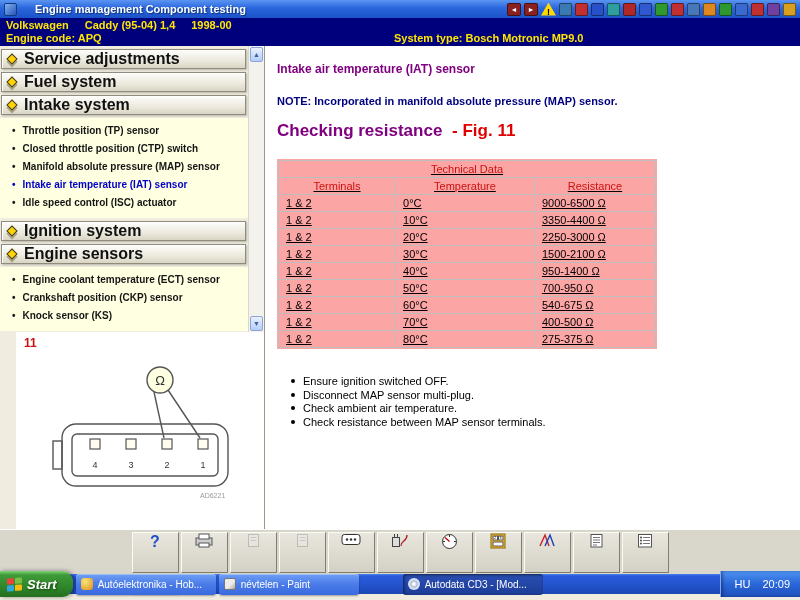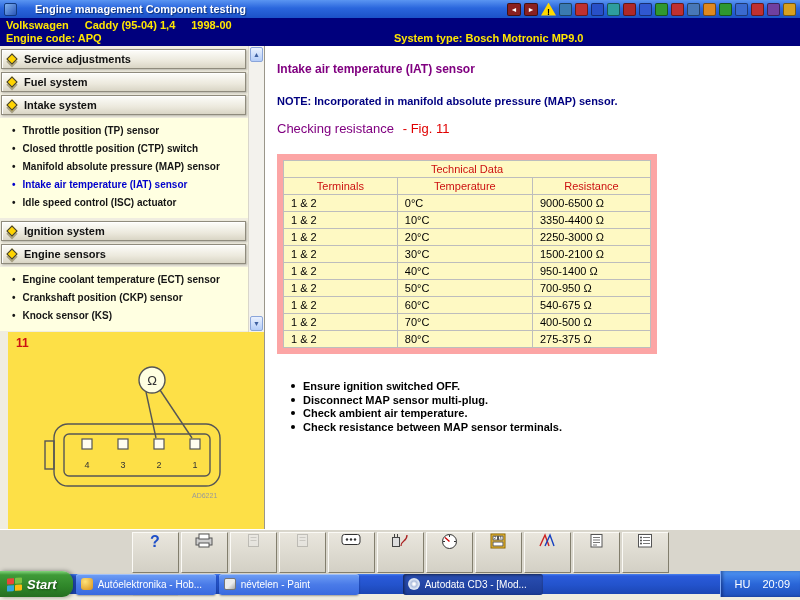--- a/index.html
+++ b/index.html
@@ -29,52 +29,52 @@
 .hv { position:absolute; left:6px; top:1px; display:flex; gap:16px; white-space:nowrap; }
 .hc { position:absolute; left:6px; top:14px; }
 .hs { position:absolute; left:358px; top:14px;padding-left:36px; }
 
 
 .sidebar { position:absolute; left:0; top:46px; width:264px; height:286px; background:#f0ede0; }
 .tree { position:absolute; left:0; top:0; width:248px; height:286px; overflow:hidden; }
 .sec-btn { height:20px; margin:3px 2px 3px 1px; padding:0 6px; display:flex; align-items:center; gap:8px;
   background:linear-gradient(180deg,#fdfdfa 0%,#ece9dd 60%,#d9d5c5 100%);
   border:1px solid #8f8b7d; box-shadow:inset 1px 1px 0 #ffffff, 1px 1px 2px rgba(0,0,0,.25);
-  font-size:11px; font-weight:bold; color:#111; cursor:pointer; }
+  font-size:16px; font-weight:bold; color:#111; cursor:pointer; }
 .diamond { width:8px; height:8px; background:#ffd400; border:1px solid #3a3a3a; transform:rotate(45deg);
   box-shadow:2px 2px 0 rgba(110,100,55,.5); flex:none; }
 .items { background:#ffffe1; padding:4px 0 6px; }
 .item { display:flex; align-items:flex-start; gap:7px; padding:3px 4px 3px 12px;
   font-size:10px; font-weight:bold; color:#151515; cursor:pointer; }
 .item .blt { line-height:12px; }
 .item.selected { color:#0000cc; }
 .scrollbar { position:absolute; right:0; top:0; width:16px; height:286px; background:#f3f2ed; border-left:1px solid #d9d6cb; }
 .scr-btn { position:absolute; left:1px; width:13px; height:15px; border-radius:2px;
   background:linear-gradient(180deg,#eaf1fe,#b4cdf8); border:1px solid #8aa5da; color:#3d5fa0;
   font-size:7px; display:flex; align-items:center; justify-content:center; cursor:pointer; }
 .scr-up { top:1px; } .scr-down { bottom:1px; }
 
 
-.figure-area { position:absolute; left:8px; top:332px; width:307px; height:197px; background:#fde047; }
+.figure-area { position:absolute; left:16px; top:332px; width:307px; height:197px; background:#ffffff; }
 .fig-num { position:absolute; left:8px; top:4px; color:#cc1111; font-weight:bold; font-size:12px; }
 .fig-svg { position:absolute; left:26px; top:26px; }
 
 
 .main { position:absolute; left:264px; top:46px; width:536px; height:483px; background:#fff;
   border-left:1px solid #9a968a; overflow:hidden; }
 .m-title { margin:16px 0 0 12px; color:#800080; font-size:12px; font-weight:bold; }
 .m-note  { margin:19px 0 0 12px; color:#000080; font-size:11px; font-weight:bold; }
-.m-check { margin:14px 0 0 12px; font-size:13px; font-weight:normal; }
+.m-check { margin:14px 0 0 12px; font-size:17px; font-weight:bold; }
 .chk { color:#800080; } .figref { color:#e00000; margin-left:5px; }
-.tbl-wrap { margin:18px 0 0 12px; border:6px solid #fca5a5; width:380px; background:#fef9c3; }
+.tbl-wrap { margin:18px 0 0 12px; border:1px solid #fca5a5; width:380px; background:#fca5a5;text-decoration:underline; }
 table.tech { border-collapse:collapse; width:100%; font-size:11px; }
 .tech td { border:1px solid #bdbdbd; height:17px; padding:1px 7px; color:#000; font-weight:normal; }
 .tech .t-title, .tech .t-col { color:#cc1111; text-align:center; }
 .bullets { margin:26px 0 0 26px; }
-.bullet-row { display:flex; gap:8px; font-size:11px; color:#000; line-height:13px; margin-bottom:0.5px;font-weight:bold; }
+.bullet-row { display:flex; gap:8px; font-size:11px; color:#000; line-height:13px; margin-bottom:0.5px; }
 .dot { width:4px; height:4px; border-radius:50%; background:#000; margin-top:4px; flex:none; }
 
 
 .fnbar { position:absolute; left:0; top:529px; width:800px; height:45px; background:#d9d6cc;
   border-top:1px solid #fff; display:flex; justify-content:center; align-items:center; }
 .fn-btn { width:47px; height:41px; margin:0 1px; display:flex; flex-direction:column; cursor:pointer;
   background:linear-gradient(180deg,#e9e6dd,#d3d0c5);
   border:1px solid; border-color:#fbfaf6 #827e6d #827e6d #fbfaf6; }
 .fn-ic { flex:1; display:flex; align-items:center; justify-content:center; }
 .fn-btn.disabled .fn-ic { opacity:.35; }

